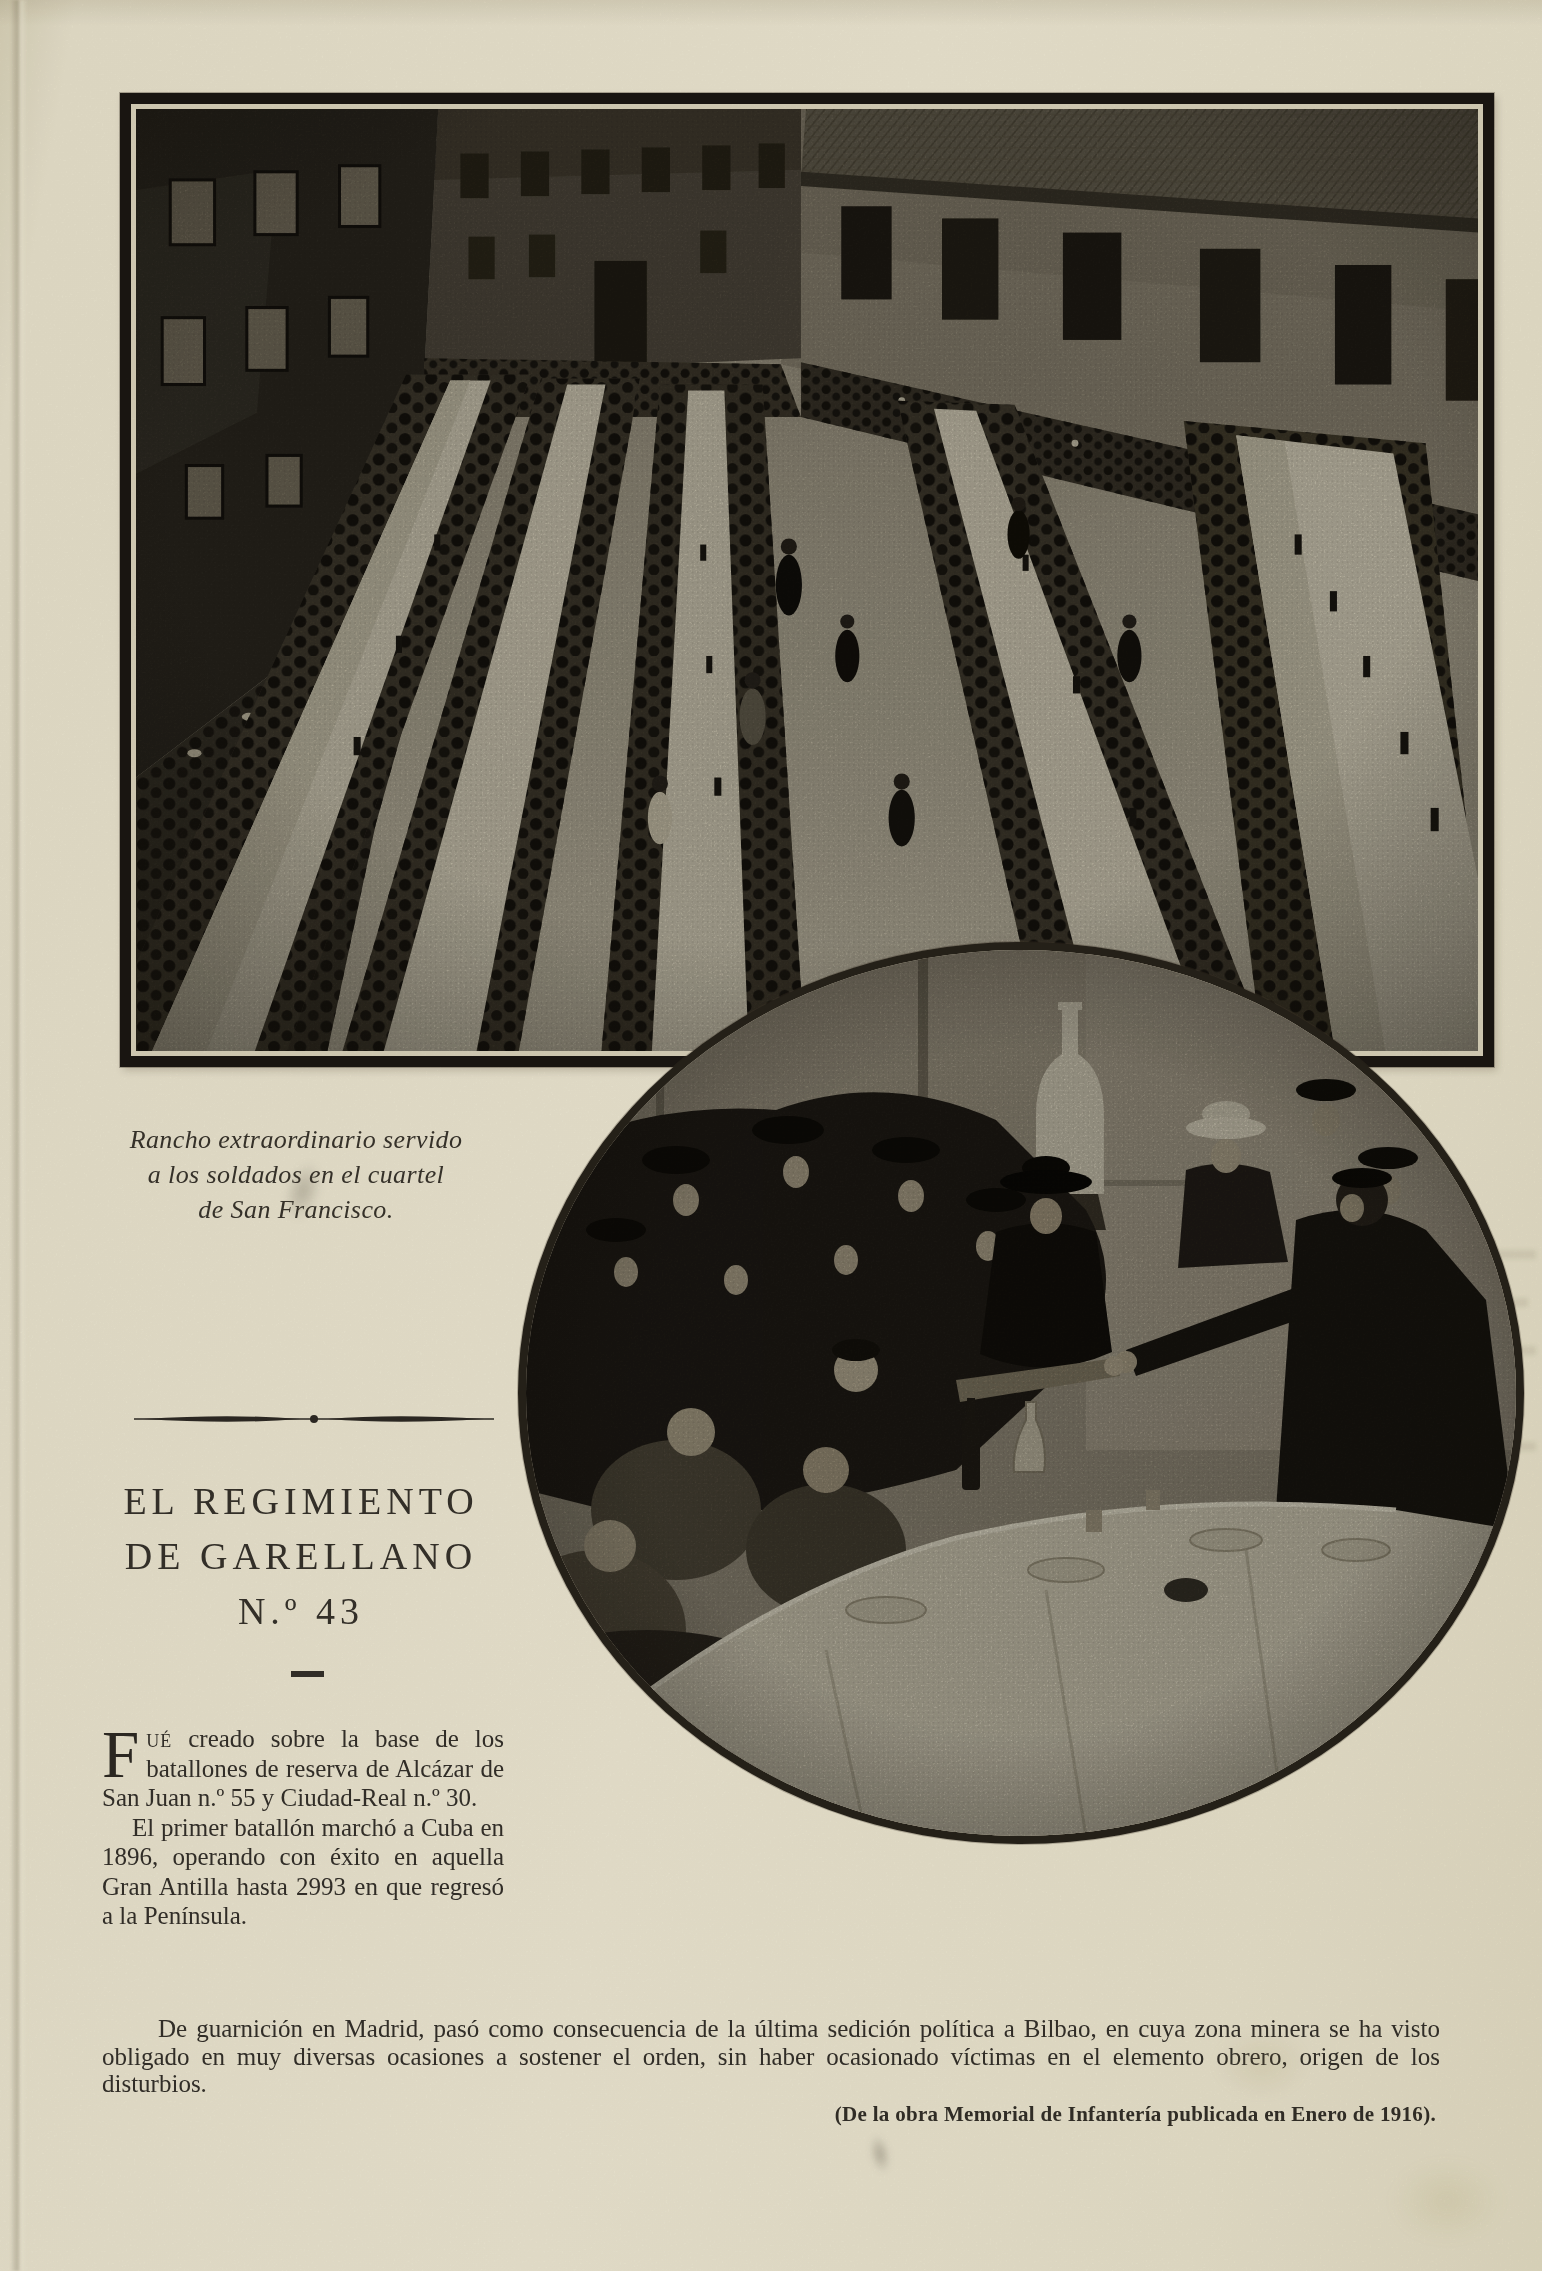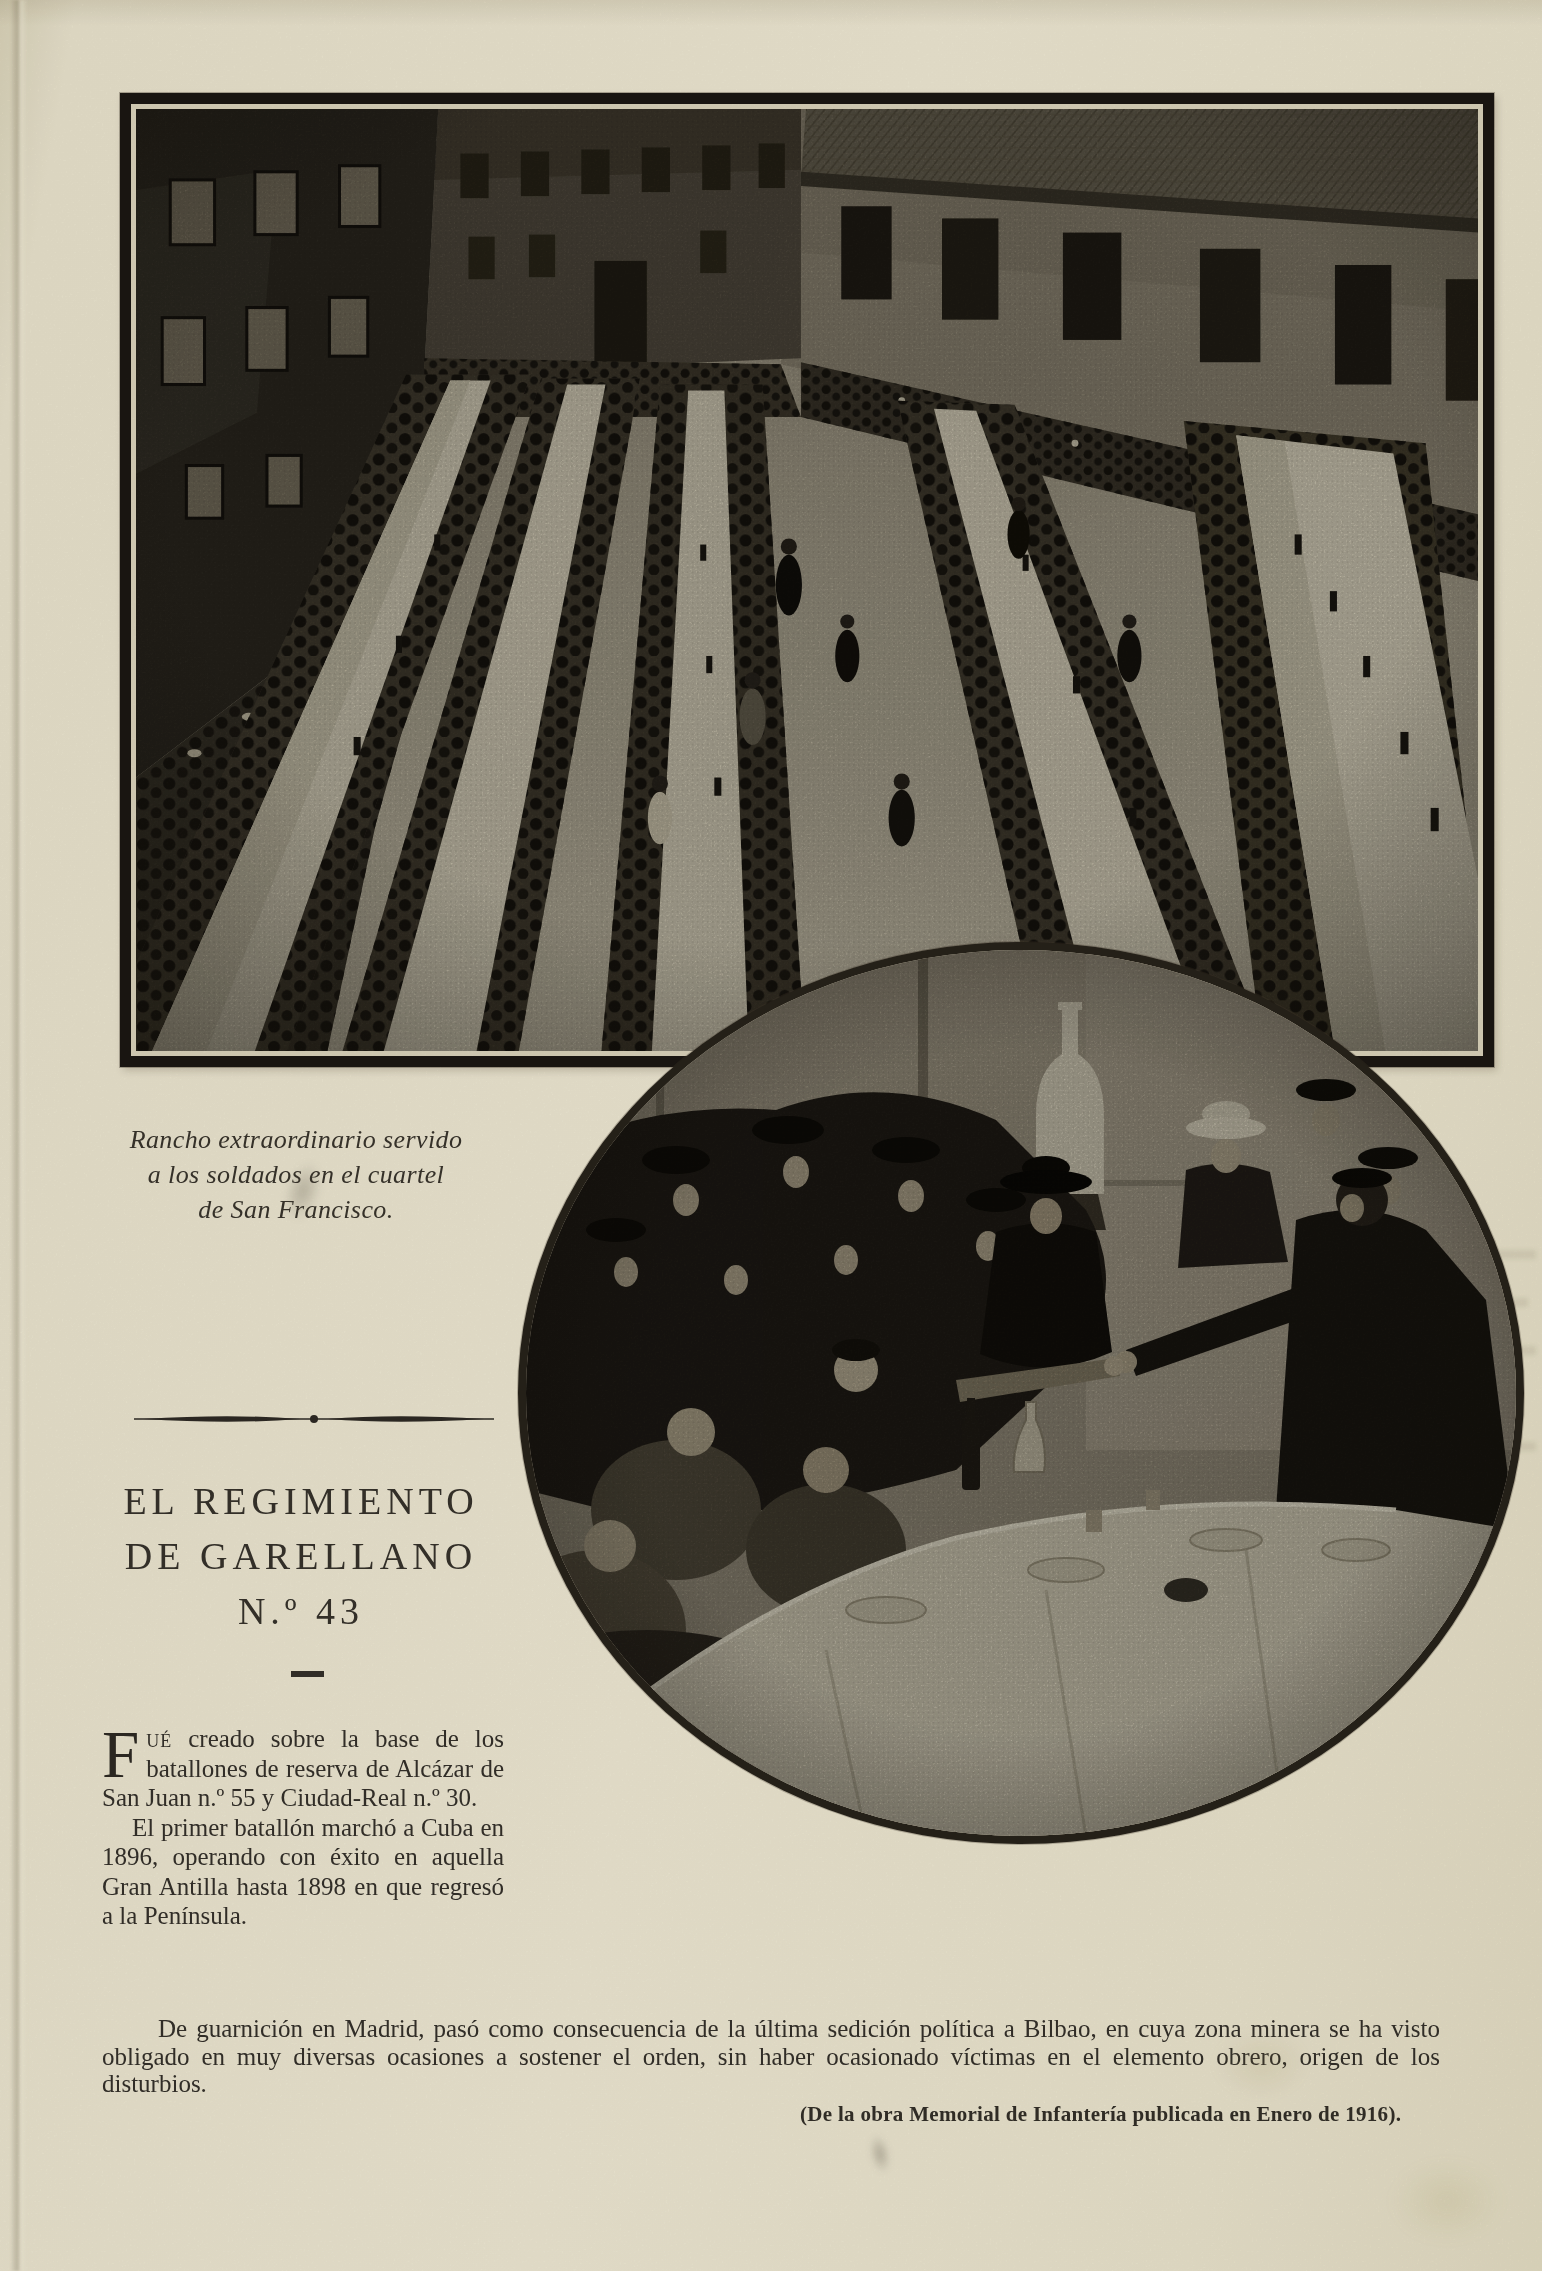--- a/index.html
+++ b/index.html
@@ -49,21 +49,21 @@
   }
   .column p{margin:0;}
   .dropcap{float:left;font-size:67px;line-height:55px;padding:3px 7px 0 0;color:#2e2a23;}
   .sc{font-variant:small-caps;letter-spacing:1px;}
   .p2{text-indent:30px;}
   .wide{
     left:102px;top:1990px;width:1338px;text-align:justify;
     font-size:25px;line-height:27.5px;text-indent:56px;color:#34302a;
   }
   .credit{
-    left:800px;top:2102px;width:636px;
+    left:800px;top:2102px;width:636px;text-align:right;
     font-size:21px;font-weight:700;letter-spacing:.3px;color:#332f28;
   }
   
   .smudge-a{left:278px;top:1148px;width:50px;height:86px;transform:rotate(18deg);
     background:radial-gradient(closest-side, rgba(70,62,48,.26), rgba(70,62,48,0) 72%);filter:blur(3px);}
   .smudge-b{left:866px;top:2126px;width:28px;height:56px;transform:rotate(-12deg);
     background:radial-gradient(closest-side, rgba(60,52,40,.30), rgba(60,52,40,0) 70%);filter:blur(3px);}
   .stain-a{left:1196px;top:2016px;width:130px;height:95px;
     background:radial-gradient(closest-side, rgba(150,128,66,.12), rgba(150,128,66,0) 75%);filter:blur(5px);}
   .stain-b{left:1372px;top:2146px;width:150px;height:110px;
@@ -381,21 +381,21 @@
 
   <div class="abs headline">
     <span class="hl">EL REGIMIENTO</span>
     <span class="hl">DE GARELLANO</span>
     <span class="hl">N.º 43</span>
   </div>
   <div class="abs hl-dash"></div>
 
   <div class="abs column">
     <p><span class="dropcap">F</span><span class="sc">ué</span><span> creado sobre la base de los batallones de reserva de Alcázar de San Juan n.º 55 y Ciudad-Real n.º 30.</span></p>
-    <p class="p2">El primer batallón marchó a Cuba en 1896, operando con éxito en aquella Gran Antilla hasta 1898 en que regresó a la Península.</p>
+    <p class="p2">El primer batallón marchó a Cuba en 1896, operando con éxito en aquella Gran Antilla hasta 2993 en que regresó a la Península.</p>
   </div>
 
   <p class="abs wide">De guarnición en Madrid, pasó como consecuencia de la última sedición política a Bilbao, en cuya zona minera se ha visto obligado en muy diversas ocasiones a sostener el orden, sin haber ocasionado víctimas en el elemento obrero, origen de los disturbios.</p>
 
   <div class="abs credit">(De la obra Memorial de Infantería publicada en Enero de 1916).</div>
 
   <div class="abs smudge-a"></div>
   <div class="abs smudge-b"></div>
   <div class="abs stain-a"></div>
   <div class="abs stain-b"></div>

